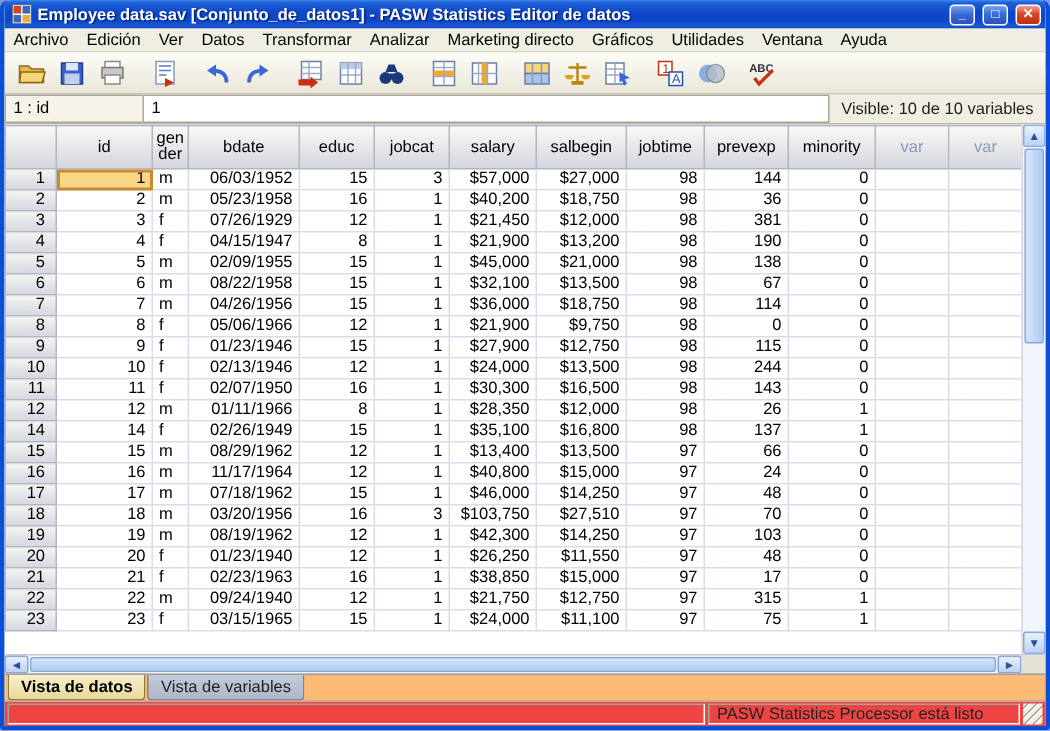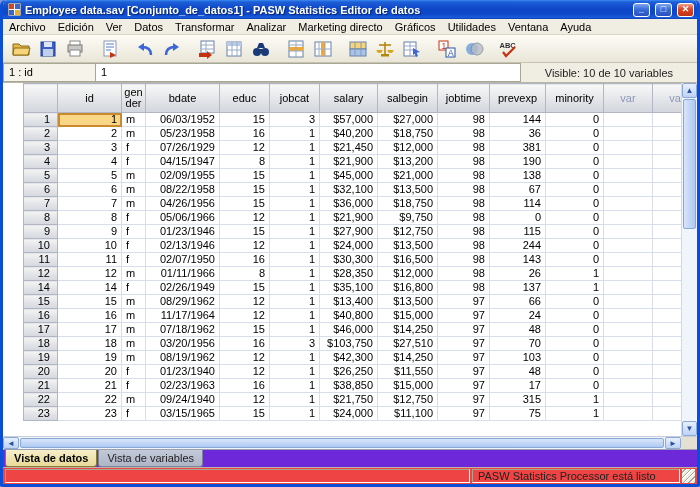--- a/index.html
+++ b/index.html
@@ -54,24 +54,24 @@
     border-bottom:1px solid #B8B5A4;font-size:11px;
   }
   .cell-ref{
     flex:0 0 92px;border:1px solid #A8A695;border-right:none;background:#F6F4EA;
     padding:2px 5px;white-space:nowrap;overflow:hidden;
   }
   .cell-editor{
     flex:1;border:1px solid #A8A695;background:#fff;padding:2px 5px;
     white-space:nowrap;overflow:hidden;
   }
-  .visible-info{flex:0 0 auto;display:flex;align-items:center;padding:0 24px;color:#222;}
+  .visible-info{flex:0 0 auto;display:flex;align-items:center;padding:0 8px;color:#222;}
   
   .gridwrap{flex:1;display:flex;background:#fff;overflow:hidden;}
-  .grid-scroll{flex:1;overflow:hidden;margin-left:20px;}
+  .grid-scroll{flex:1;overflow:hidden;}
   table.grid{border-collapse:collapse;table-layout:fixed;width:678px;font-size:11px;}
   table.grid th{
     background:linear-gradient(180deg,#F8F8F6,#E4E5E9 55%,#D3D5DE);
     border:1px solid #B2B5C4;height:29px;font-weight:normal;color:#000;
     text-align:center;overflow:hidden;word-break:break-all;line-height:11px;padding:0 1px;
   }
   table.grid th.var-col{color:#8C98B8;}
   table.grid td{
     border:1px solid #D7DDEB;height:13.5px;line-height:13px;
     white-space:nowrap;overflow:hidden;padding:0 4px;color:#000;background:#fff;
@@ -94,21 +94,21 @@
     display:flex;align-items:center;justify-content:center;line-height:1;
   }
   .vtrack{flex:1;padding:1px;}
   .vthumb{height:130px;background:linear-gradient(90deg,#D8E5FA,#ADCAF2);border:1px solid #88A8D8;border-radius:2px;}
   .hscrollbar{flex:0 0 13px;display:flex;background:#F0F4FB;border-top:1px solid #C8CCD6;}
   .hbtn{flex:0 0 16px;background:linear-gradient(180deg,#E8EFFB,#BDD3F5);border:1px solid #8CA8D8;border-radius:2px;color:#2A52A0;font-size:8px;display:flex;align-items:center;justify-content:center;}
   .hthumb{flex:1;margin:1px;background:linear-gradient(180deg,#D8E5FA,#ADCAF2);border:1px solid #88A8D8;border-radius:2px;}
   .hcorner{flex:0 0 16px;background:#E4E1D2;}
   
   .tabbar{
-    flex:0 0 18px;background:#6d28d9;display:flex;align-items:stretch;
+    flex:0 0 18px;background:#fdba74;display:flex;align-items:stretch;
     padding-left:2px;gap:1px;border-top:1px solid #9AA0B0;font-size:11px;
   }
   .tab{
     padding:2px 8px 0 8px;border:1px solid #7A849C;border-top:none;
     background:linear-gradient(180deg,#C2C9D8,#AEB6C8);color:#222;
     border-radius:0 0 3px 3px;white-space:nowrap;
   }
   .tab.active{
     background:linear-gradient(180deg,#F6EFCB,#E9D998);font-weight:bold;color:#000;
     border-color:#8A7A3C;

